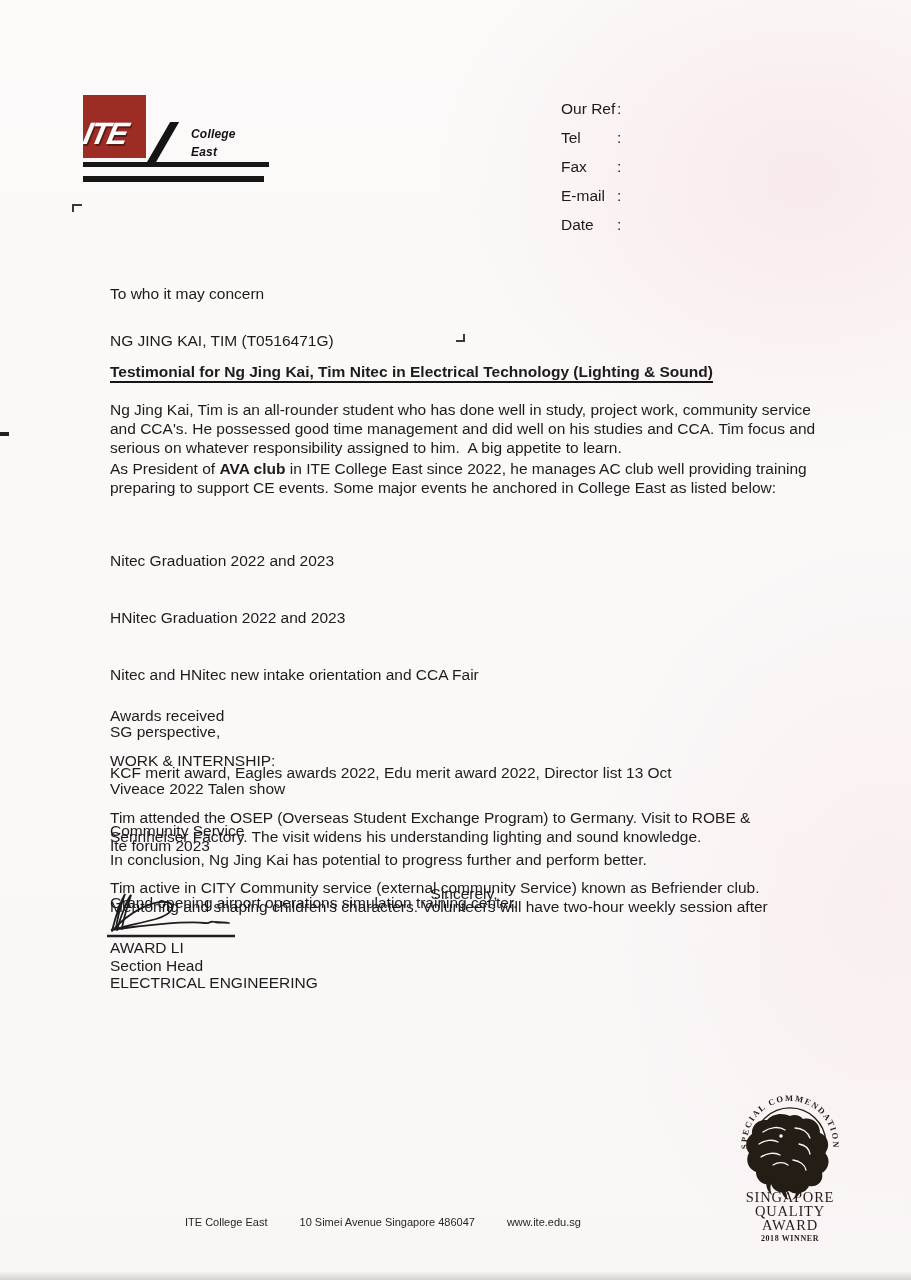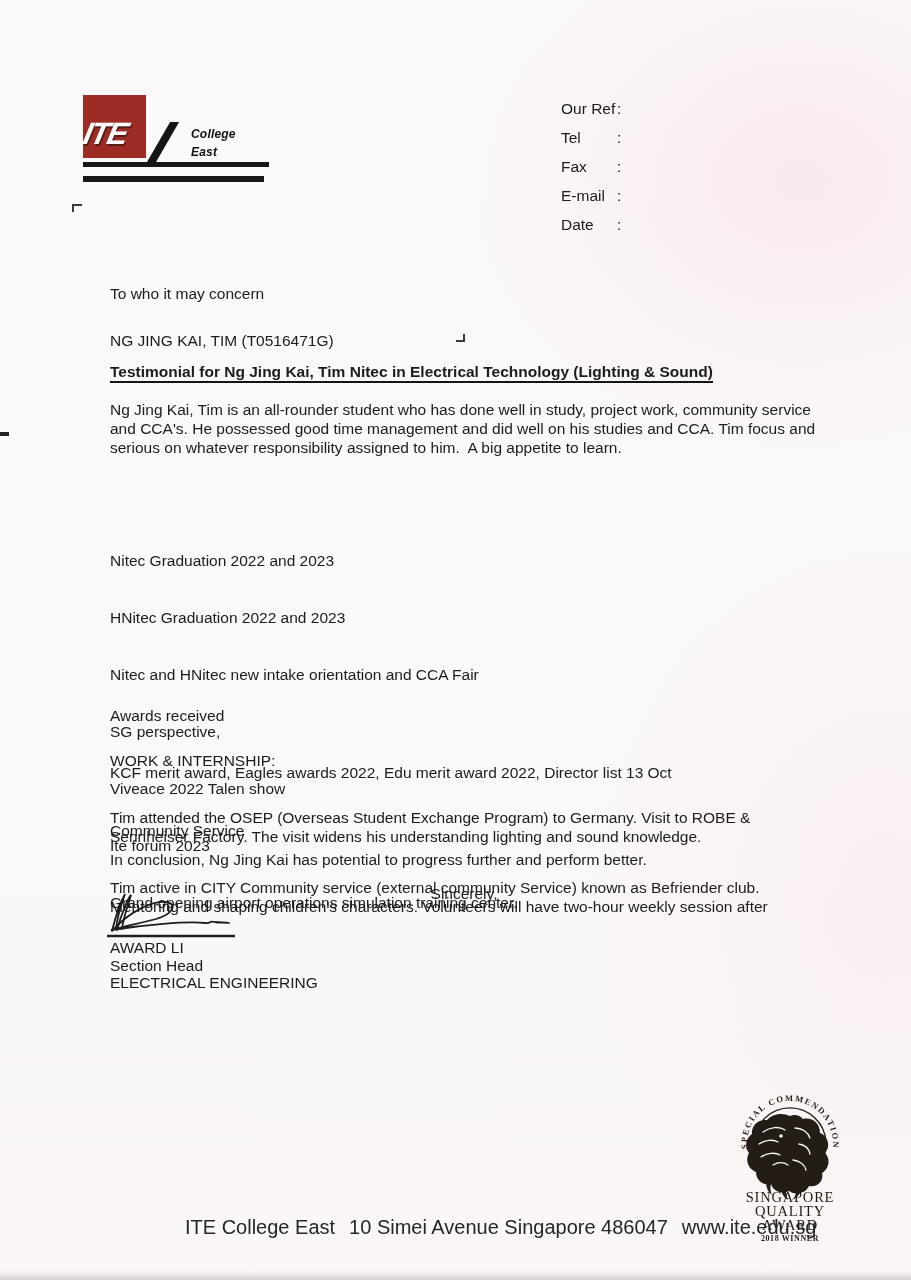--- a/index.html
+++ b/index.html
@@ -65,22 +65,22 @@
   
   .seal-svg { position:absolute; left:715px; top:1090px; }
   .seal-arc-text { font-family:"Liberation Serif","DejaVu Serif",serif; font-size:8.5px;
     font-weight:bold; letter-spacing:1.6px; fill:#241d16; }
   .seal-line { font-family:"Liberation Serif","DejaVu Serif",serif; font-size:14.5px;
     letter-spacing:0.8px; fill:#241d16; text-anchor:middle; }
   .seal-winner { font-family:"Liberation Serif","DejaVu Serif",serif; font-size:8px; font-weight:bold;
     letter-spacing:0.6px; fill:#241d16; text-anchor:middle; }
 
   
-  .footer { position:absolute; left:185px; top:1216px; font-size:20px; color:#262626;
-    display:flex; gap:14px; white-space:nowrap; }
+  .footer { position:absolute; left:185px; top:1216px; font-size:11px; color:#262626;
+    display:flex; gap:32px; white-space:nowrap; }
 </style>
 </head>
 <body>
 
 <div class="page">
 
   <div>
     <div class="logo-box"></div>
     <div class="logo-ite">ITE</div>
     <div class="logo-slash"></div>
@@ -122,20 +122,21 @@
   <div class="blk salutation">To who it may concern</div>
 
   <div class="blk student-line">NG JING KAI, TIM (T0516471G)</div>
 
   <div class="blk para1">Ng Jing Kai, Tim is an all-rounder student who has done well in study, project work, community service and CCA's. He possessed good time management and did well on his studies and CCA. Tim focus and serious on whatever responsibility assigned to him.  A big appetite to learn.</div>
 
   <div class="blk heading">
     <span>Testimonial for Ng Jing Kai, Tim Nitec in Electrical Technology (Lighting &amp; Sound)</span>
   </div>
 
+  <div class="blk para2"><span>As President of </span><span class="bold">AVA club</span><span> in ITE College East since 2022, he manages AC club well providing training preparing to support CE events. Some major events he anchored in College East as listed below:</span></div>
 
   <div class="blk school">
     <div>Nitec Graduation 2022 and 2023</div>
     <div>HNitec Graduation 2022 and 2023</div>
     <div>Nitec and HNitec new intake orientation and CCA Fair</div>
     <div>SG perspective,</div>
     <div>Viveace 2022 Talen show</div>
     <div>Ite forum 2023</div>
     <div>Grand opening airport operations simulation training center.</div>
   </div>

